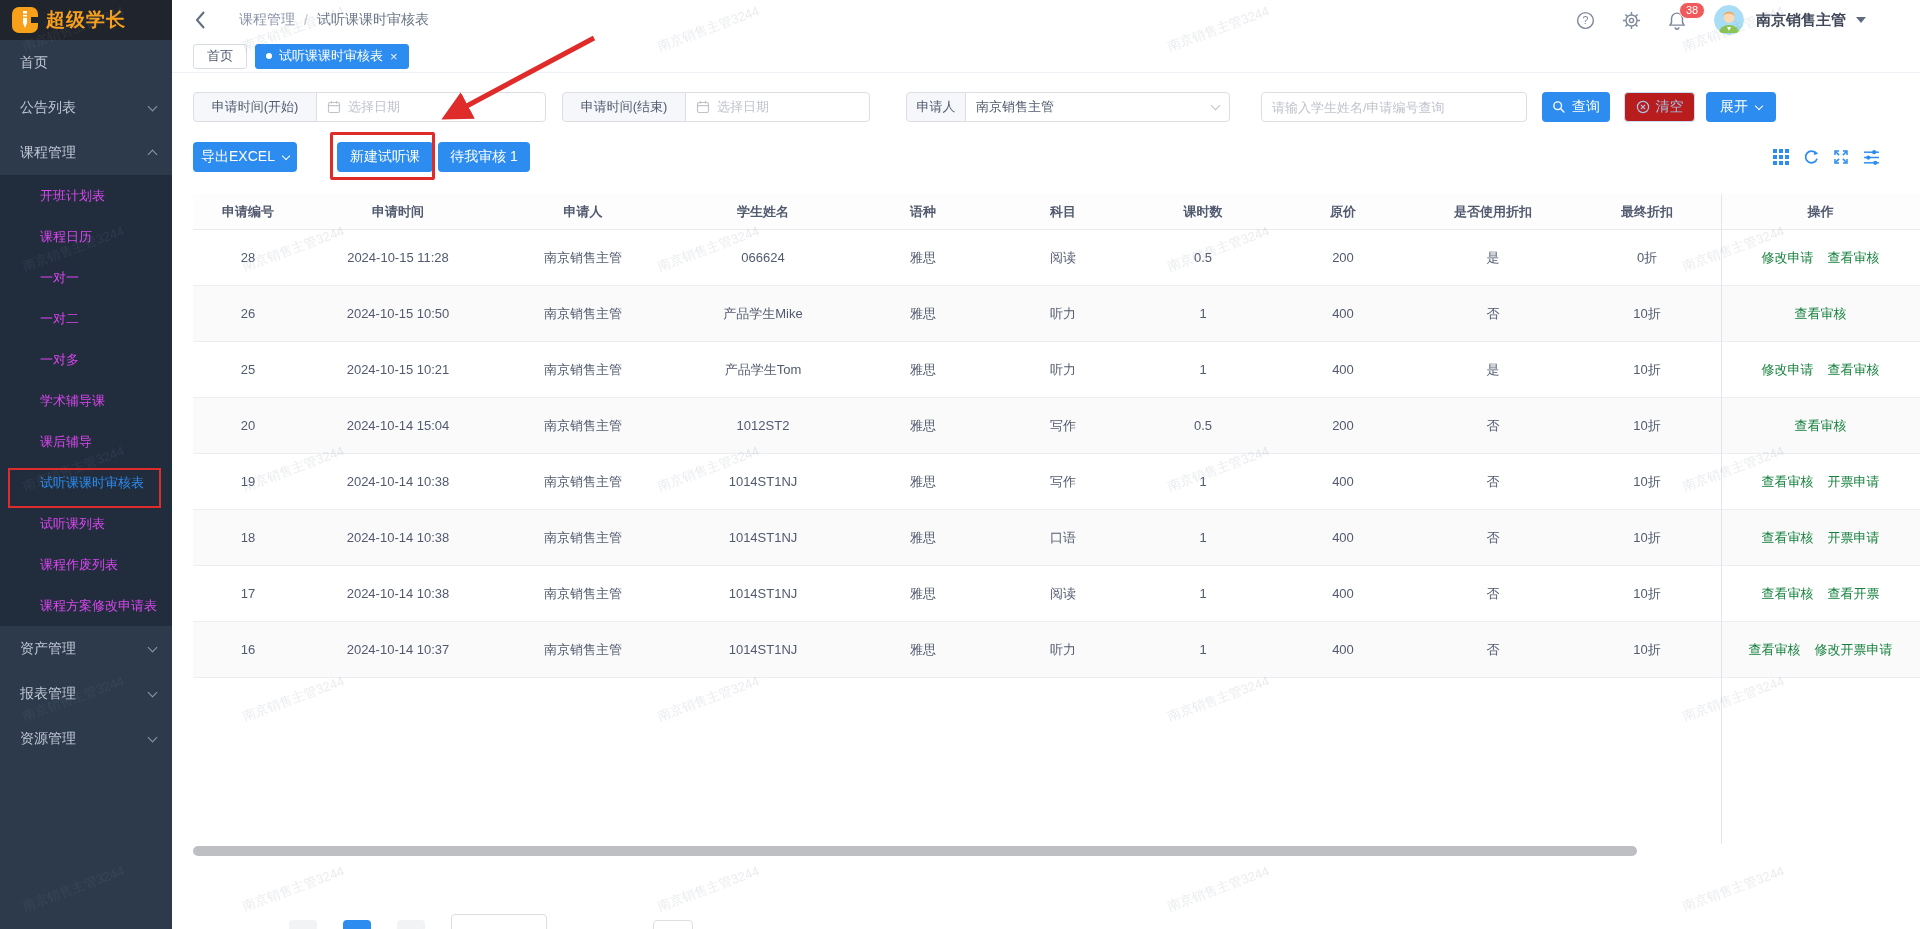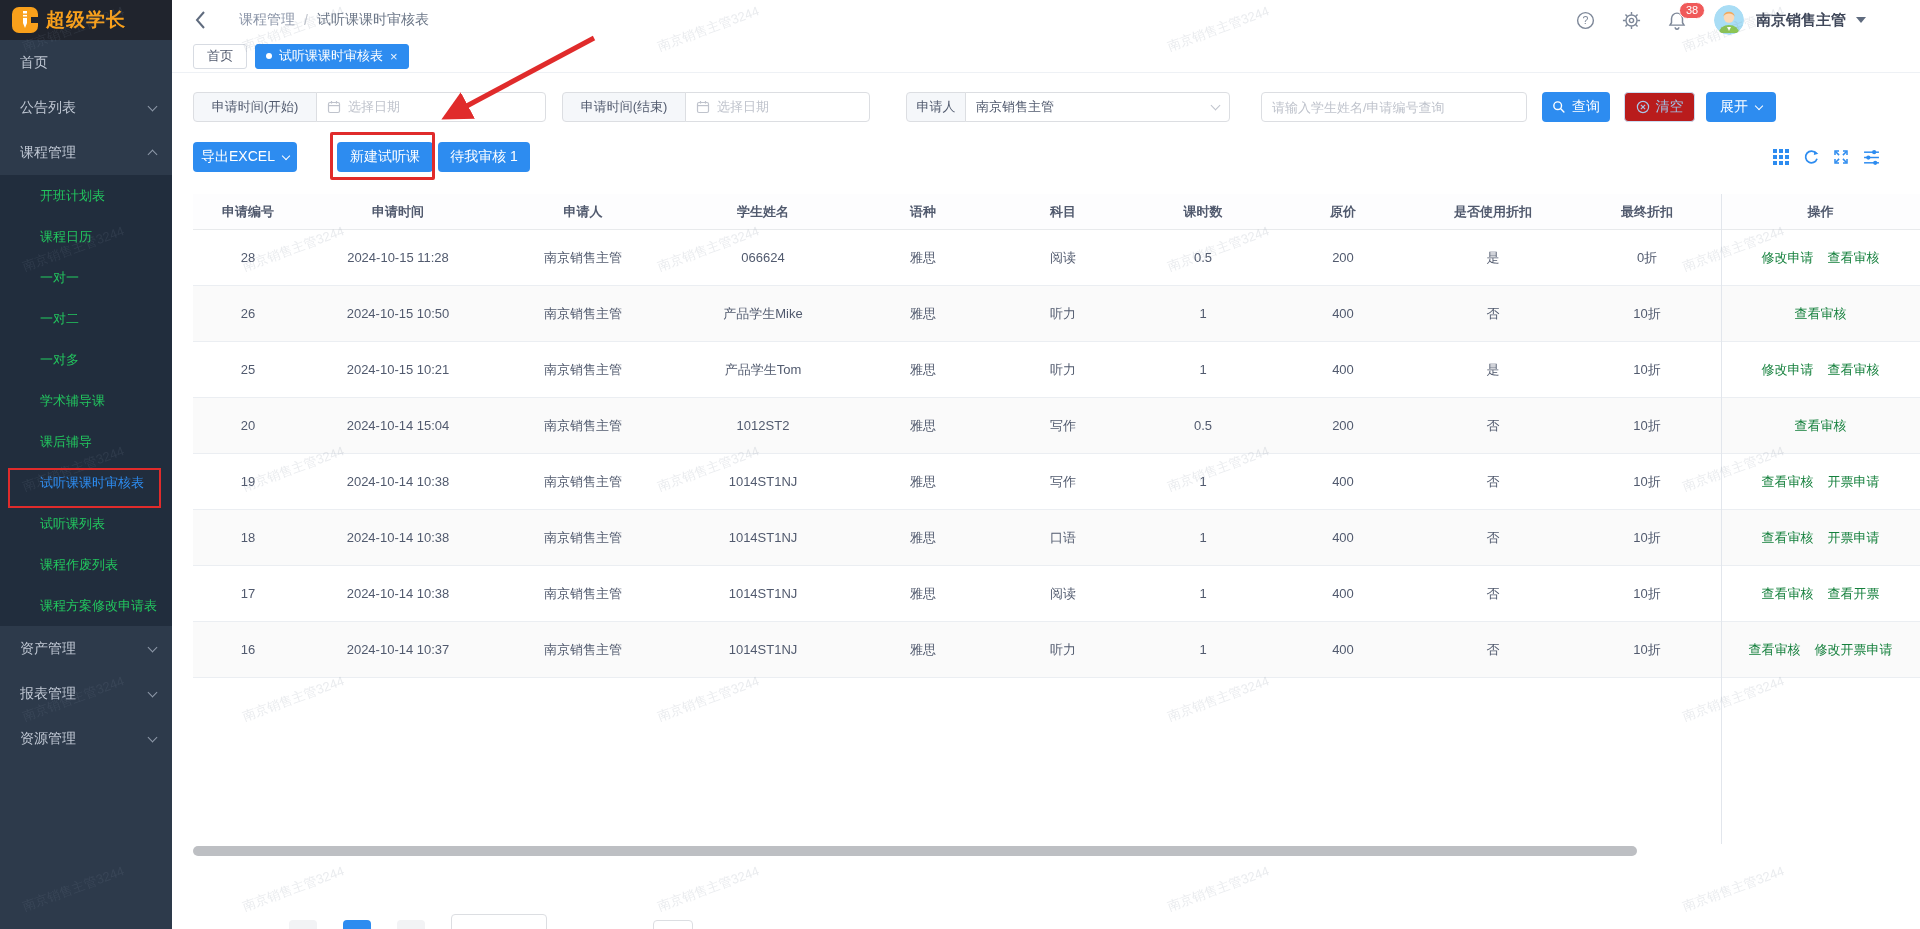--- a/index.html
+++ b/index.html
@@ -5,21 +5,21 @@
   *{box-sizing:border-box;margin:0;padding:0;}
   html,body{width:1920px;height:929px;}
   body{font-family:"Liberation Sans","DejaVu Sans",sans-serif;background:#fff;overflow:hidden;position:relative;color:#515a6e;}
   .page{display:flex;width:1920px;height:929px;}
 
   
   .sidebar{width:172px;flex:0 0 172px;background:#2d3a4b;position:relative;}
   .logo{height:40px;background:#20242d;display:flex;align-items:center;padding-left:12px;gap:8px;}
   .logo-text{color:#f9a01b;font-size:19px;font-weight:bold;letter-spacing:1px;}
   .s-top{height:45px;display:flex;align-items:center;padding:0 16px 0 20px;color:#c0c8d4;font-size:14px;cursor:pointer;}
-  .s-sub{height:41px;display:flex;align-items:center;padding-left:40px;color:#22c55e;font-size:13px;cursor:pointer;}
+  .s-sub{height:41px;display:flex;align-items:center;padding-left:40px;color:#d946ef;font-size:13px;cursor:pointer;}
   .submenu{background:#212d3d;}
   .s-sub.active{color:#2d8cf0;}
   .chev{width:7px;height:7px;border-right:1.5px solid #8e99a9;border-bottom:1.5px solid #8e99a9;transform:rotate(45deg);margin-left:auto;margin-top:-3px;}
   .chev.up{transform:rotate(-135deg);margin-top:4px;}
   .sb-redbox{position:absolute;left:8px;top:468px;width:153px;height:40px;border:2px solid #e02b2b;z-index:40;pointer-events:none;}
 
   
   .main{flex:1;position:relative;background:#fff;height:929px;}
 
   

